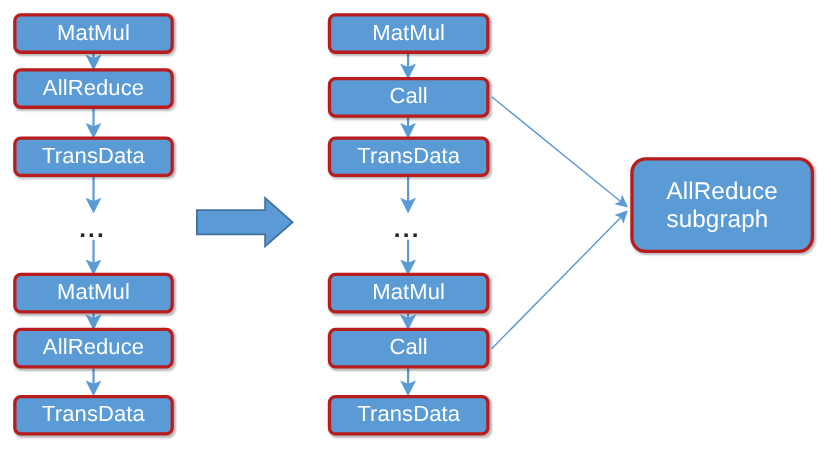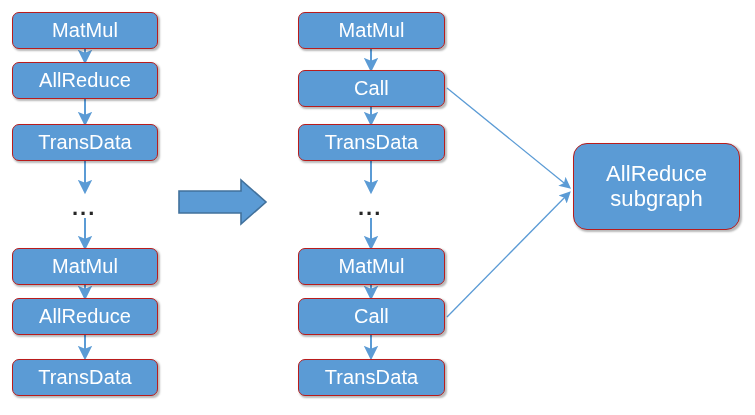--- a/index.html
+++ b/index.html
@@ -12,27 +12,27 @@
     width: 755px;
     height: 415px;
     background: #ffffff;
     overflow: hidden;
     font-family: "Liberation Sans", sans-serif;
   }
   .node {
     position: absolute;
     box-sizing: border-box;
     background: #5B9BD5;
-    border: 1px solid #b91c1c;
+    border: 3px solid #b91c1c;
     border-radius: 7px;
     color: #ffffff;
     display: flex;
     align-items: center;
     justify-content: center;
-    text-align: center;
+    text-align: left;
     font-size: 20px;
     line-height: 1.12;
     letter-spacing: 0.1px;
     white-space: pre-line;
     box-shadow: 1.5px 1.5px 2px rgba(0,0,0,0.28);
   }
   .node.big {
     font-size: 22px;
     border-radius: 14px;
   }

